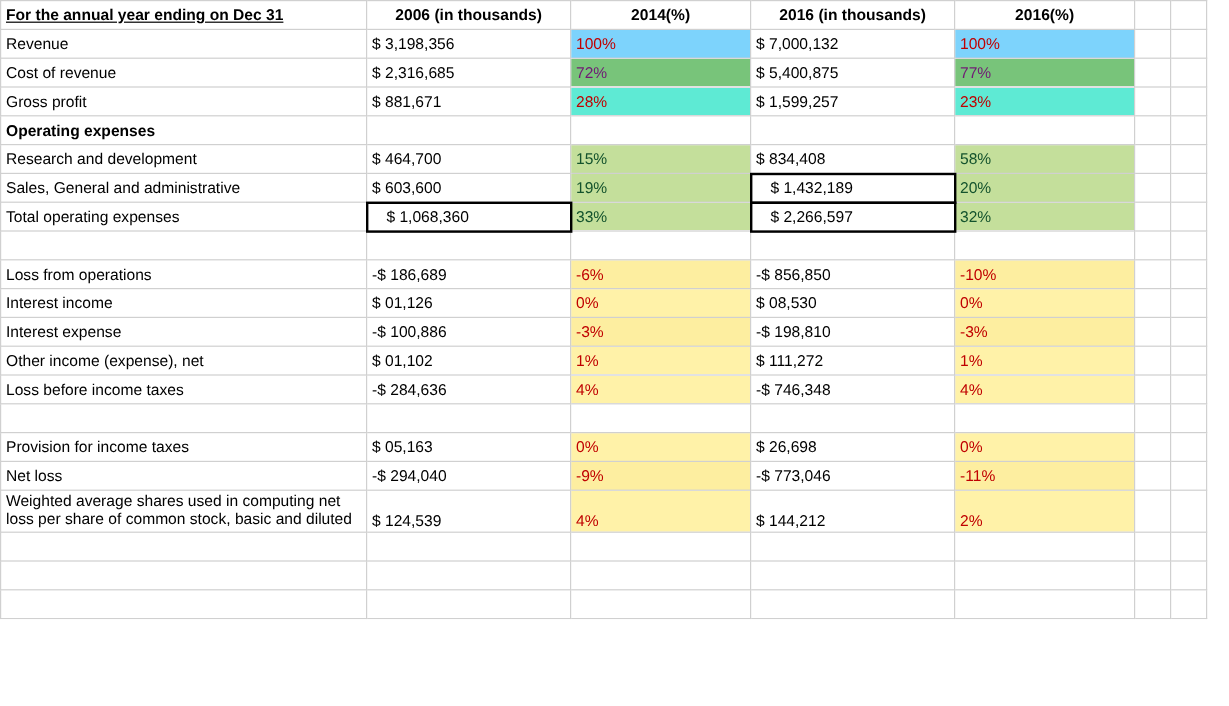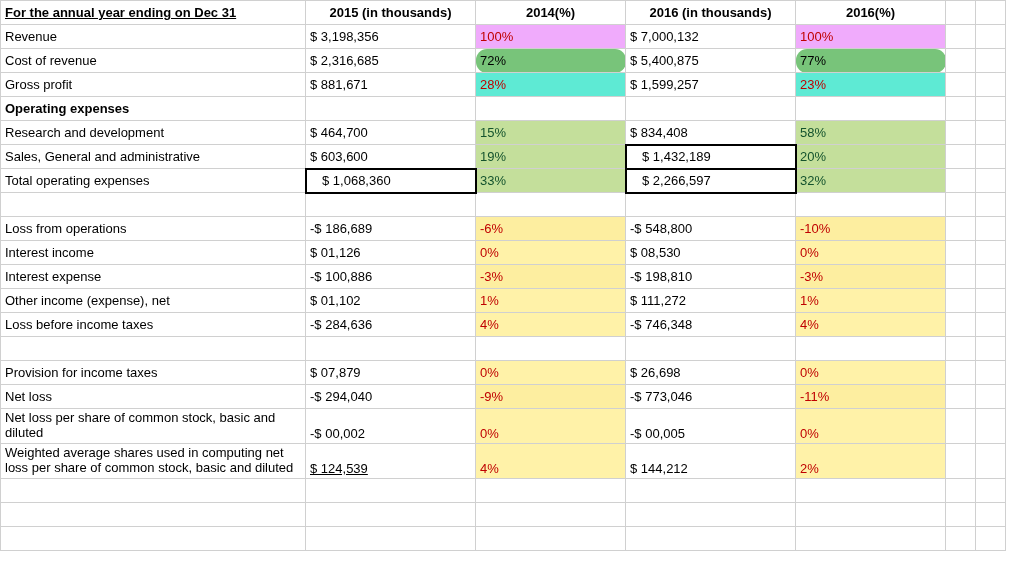--- a/index.html
+++ b/index.html
@@ -31,22 +31,22 @@
   th {
     font-weight: bold;
     text-align: center;
     background: #fff;
   }
   th.col-label {
     text-align: left;
     text-decoration: underline;
   }
   .bold { font-weight: bold; }
-  .bg-green-dark  { background: #f0abfc; color: #c00000; }
-  .bg-green-med   { background: #78c47a; color: #000000; border-radius: 11px; }
+  .bg-green-dark  { background: #7dd3fc; color: #c00000; }
+  .bg-green-med   { background: #78c47a; color: #701a75; }
   .bg-green-med2  { background: #5eead4; color: #c00000; }
   .bg-green-light { background: #c4df9b; color: #14532d; }
   .bg-yellow      { background: #fdeea0; color: #c00000; }
   .bg-yellow2     { background: #fff2a8; color: #c00000; }
   .boxed {
     outline: 2px solid #000;
     outline-offset: -1px;
     padding-left: 16px;
   }
 </style>
@@ -59,21 +59,21 @@
       <col class="col-val">
       <col class="col-pct">
       <col class="col-val">
       <col class="col-pct">
       <col class="col-extra">
       <col class="col-extra">
   </colgroup>
   <tbody>
       <tr>
     <th class="col-label">For the annual year ending on Dec 31</th>
-    <th>2015 (in thousands)</th>
+    <th>2006 (in thousands)</th>
     <th>2014(%)</th>
     <th>2016 (in thousands)</th>
     <th>2016(%)</th>
     <th></th>
     <th></th>
   </tr>
 
   <tr>
     <td class="col-label">Revenue</td>
     <td>$ 3,198,356</td>
@@ -144,21 +144,21 @@
         <td></td>
         <td></td>
         <td></td>
         <td></td>
       </tr>
 
   <tr>
     <td class="col-label">Loss from operations</td>
     <td>-$ 186,689</td>
     <td class="bg-yellow">-6%</td>
-    <td>-$ 548,800</td>
+    <td>-$ 856,850</td>
     <td class="bg-yellow">-10%</td>
     <td></td>
         <td></td>
   </tr>
   <tr>
     <td class="col-label">Interest income</td>
     <td>$ 01,126</td>
     <td class="bg-yellow2">0%</td>
     <td>$ 08,530</td>
     <td class="bg-yellow2">0%</td>
@@ -197,48 +197,39 @@
         <td></td>
         <td></td>
         <td></td>
         <td></td>
         <td></td>
         <td></td>
       </tr>
 
   <tr>
     <td class="col-label">Provision for income taxes</td>
-    <td>$ 07,879</td>
+    <td>$ 05,163</td>
     <td class="bg-yellow2">0%</td>
     <td>$ 26,698</td>
     <td class="bg-yellow2">0%</td>
     <td></td>
         <td></td>
   </tr>
   <tr>
     <td class="col-label">Net loss</td>
     <td>-$ 294,040</td>
     <td class="bg-yellow">-9%</td>
     <td>-$ 773,046</td>
     <td class="bg-yellow">-11%</td>
     <td></td>
         <td></td>
   </tr>
   <tr>
-    <td class="col-label" style="white-space:normal;line-height:1.15;">Net loss per share of common stock, basic and diluted</td>
-    <td style="vertical-align:bottom;">-$ 00,002</td>
-    <td class="bg-yellow2" style="vertical-align:bottom;">0%</td>
-    <td style="vertical-align:bottom;">-$ 00,005</td>
-    <td class="bg-yellow2" style="vertical-align:bottom;">0%</td>
-    <td></td>
-        <td></td>
-  </tr>
-  <tr>
     <td class="col-label" style="white-space:normal;line-height:1.15;">Weighted average shares used in computing net loss per share of common stock, basic and diluted</td>
-    <td style="vertical-align:bottom;text-decoration:underline;">$ 124,539</td>
+    <td style="vertical-align:bottom;">$ 124,539</td>
     <td class="bg-yellow2" style="vertical-align:bottom;">4%</td>
     <td style="vertical-align:bottom;margin-left:11px;">$ 144,212</td>
     <td class="bg-yellow2" style="vertical-align:bottom;">2%</td>
     <td></td>
         <td></td>
   </tr>
   <tr>
         <td class="col-label"></td>
         <td></td>
         <td></td>

